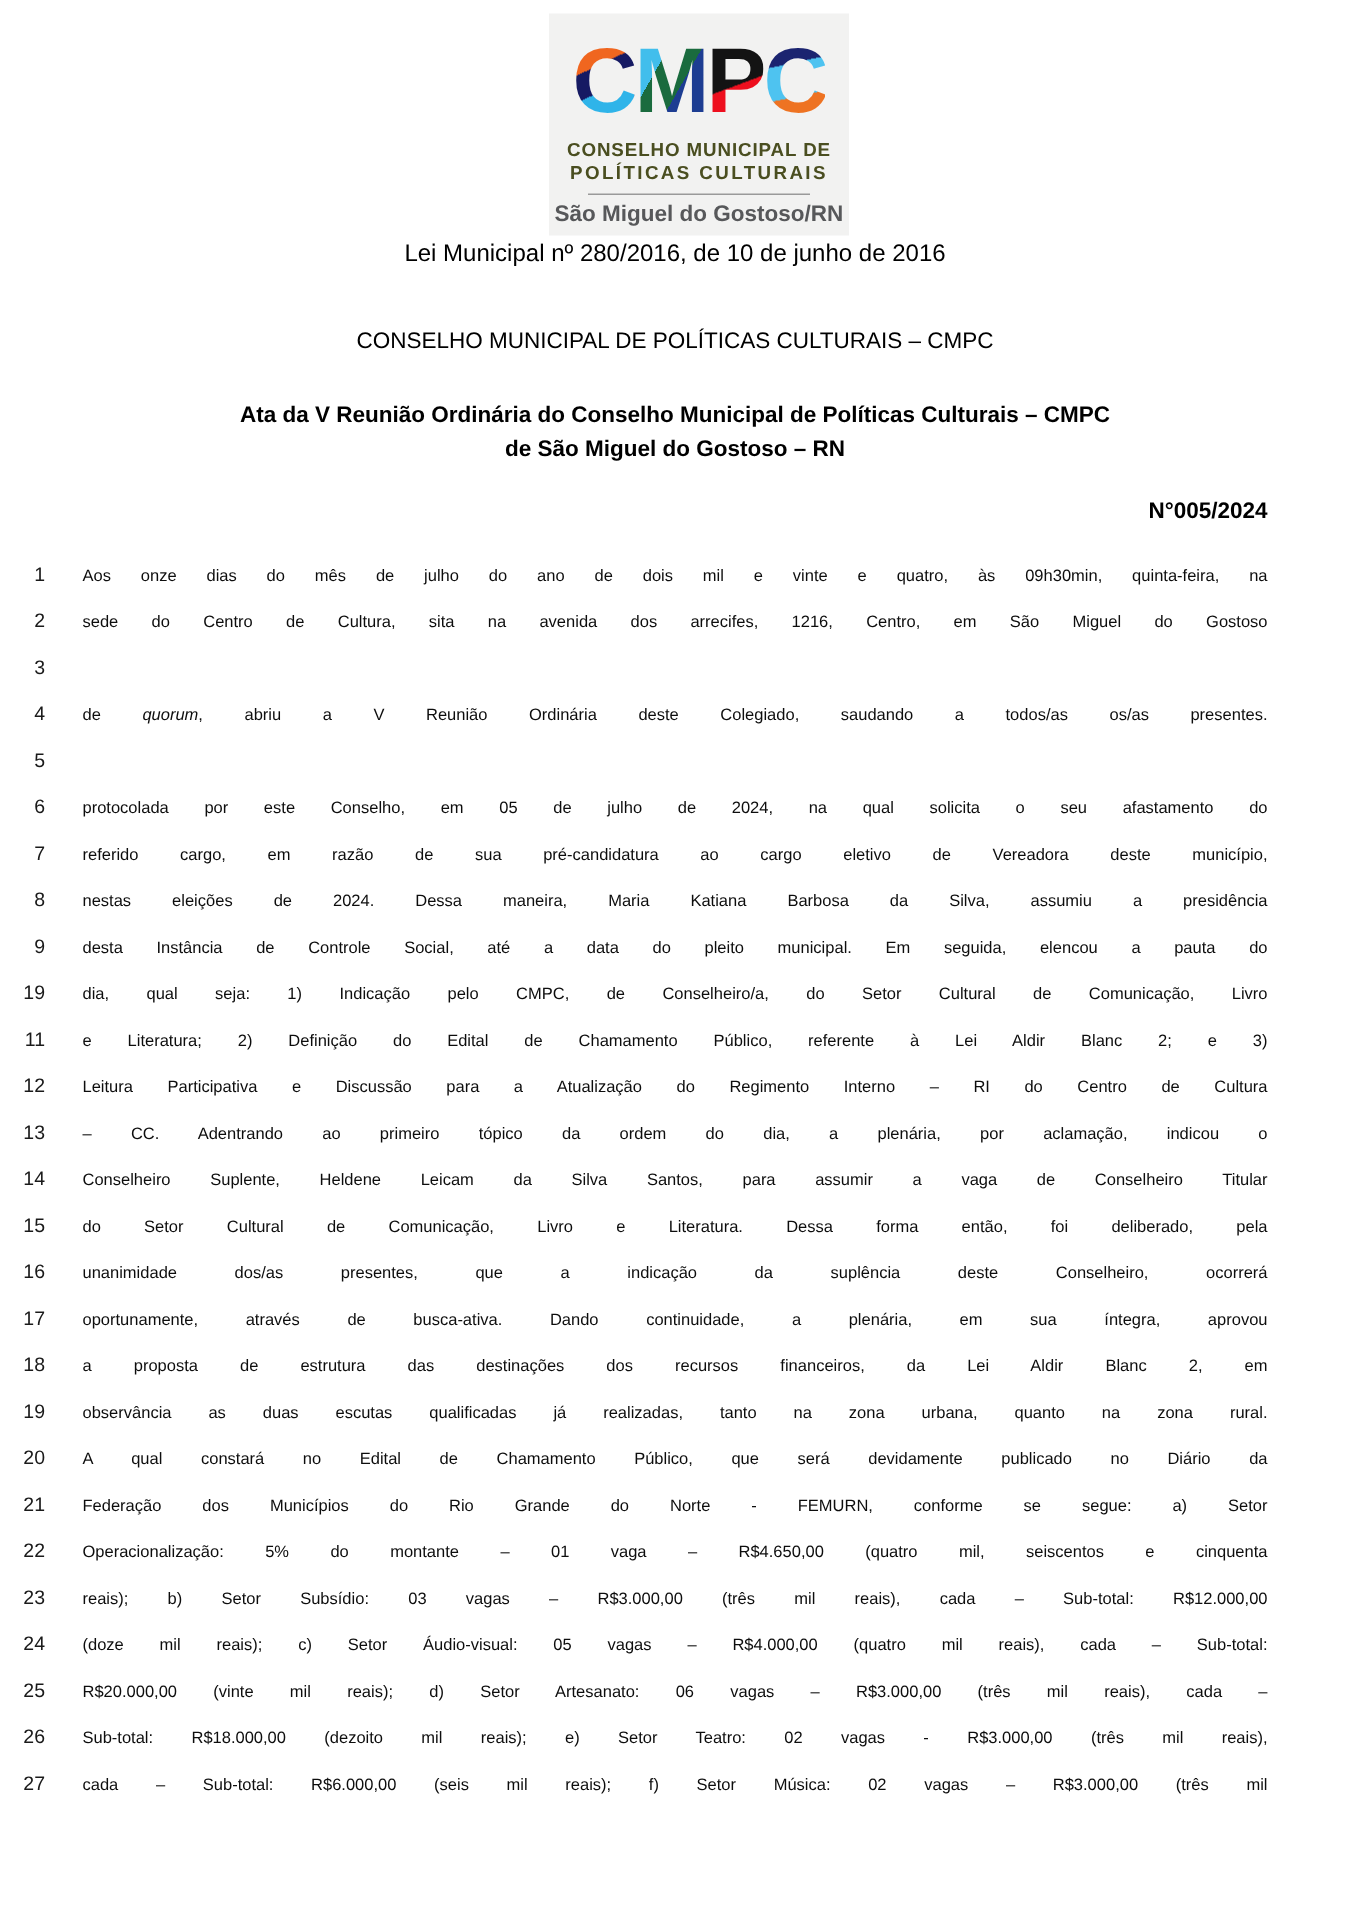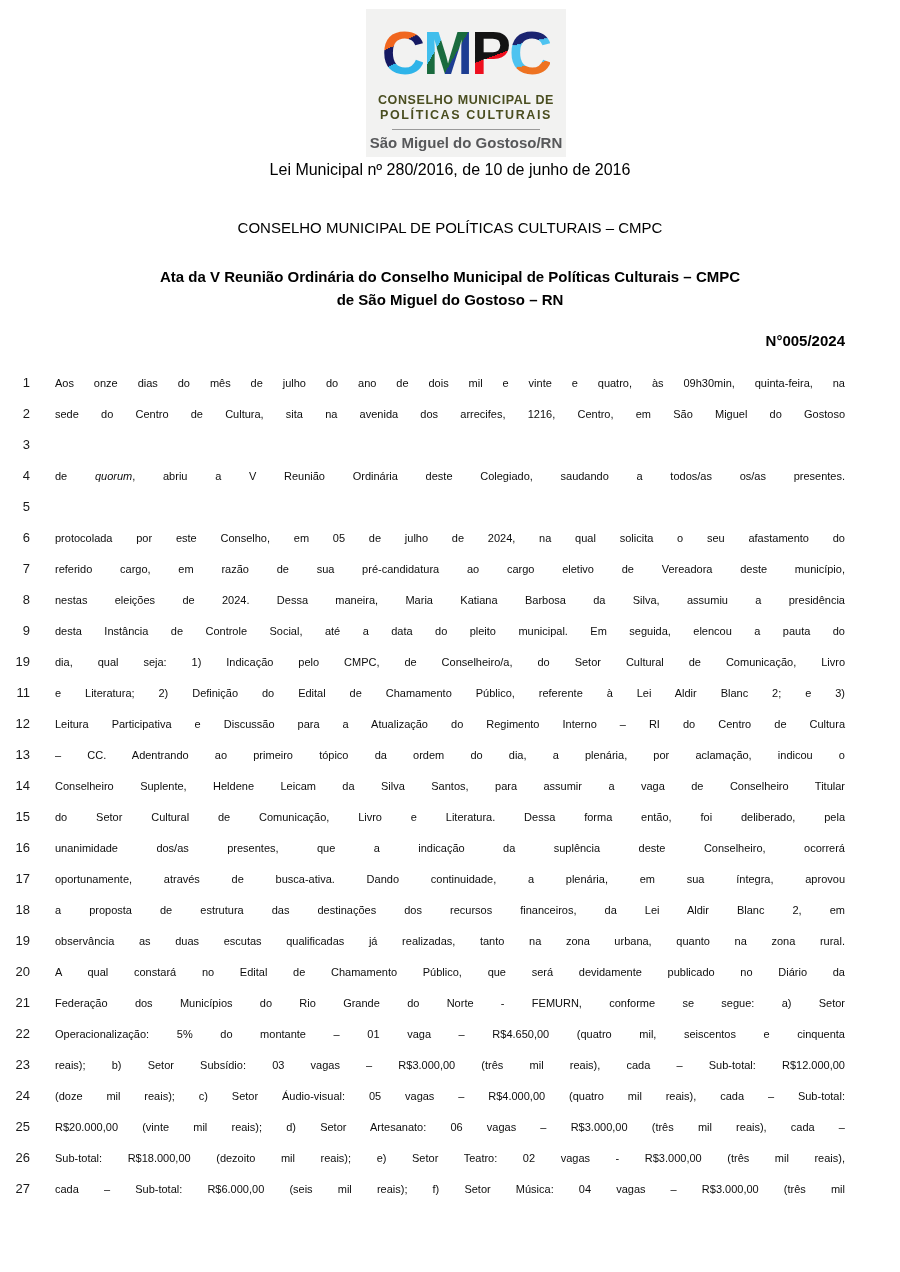--- a/index.html
+++ b/index.html
@@ -179,17 +179,17 @@
       <div class="doc-line">
         <span class="line-num">25</span>
         <div class="line-text"><span>R$20.000,00 (vinte mil reais); d) Setor Artesanato: 06 vagas – R$3.000,00 (três mil reais), cada –</span></div>
       </div>
       <div class="doc-line">
         <span class="line-num">26</span>
         <div class="line-text"><span>Sub-total: R$18.000,00 (dezoito mil reais); e) Setor Teatro: 02 vagas - R$3.000,00 (três mil reais),</span></div>
       </div>
       <div class="doc-line">
         <span class="line-num">27</span>
-        <div class="line-text"><span>cada – Sub-total: R$6.000,00 (seis mil reais); f) Setor Música: 04 vagas – R$3.000,00 (três mil</span></div>
+        <div class="line-text"><span>cada – Sub-total: R$6.000,00 (seis mil reais); f) Setor Música: 02 vagas – R$3.000,00 (três mil</span></div>
       </div>
     </div>
 
 </div>
 
 </body></html>

